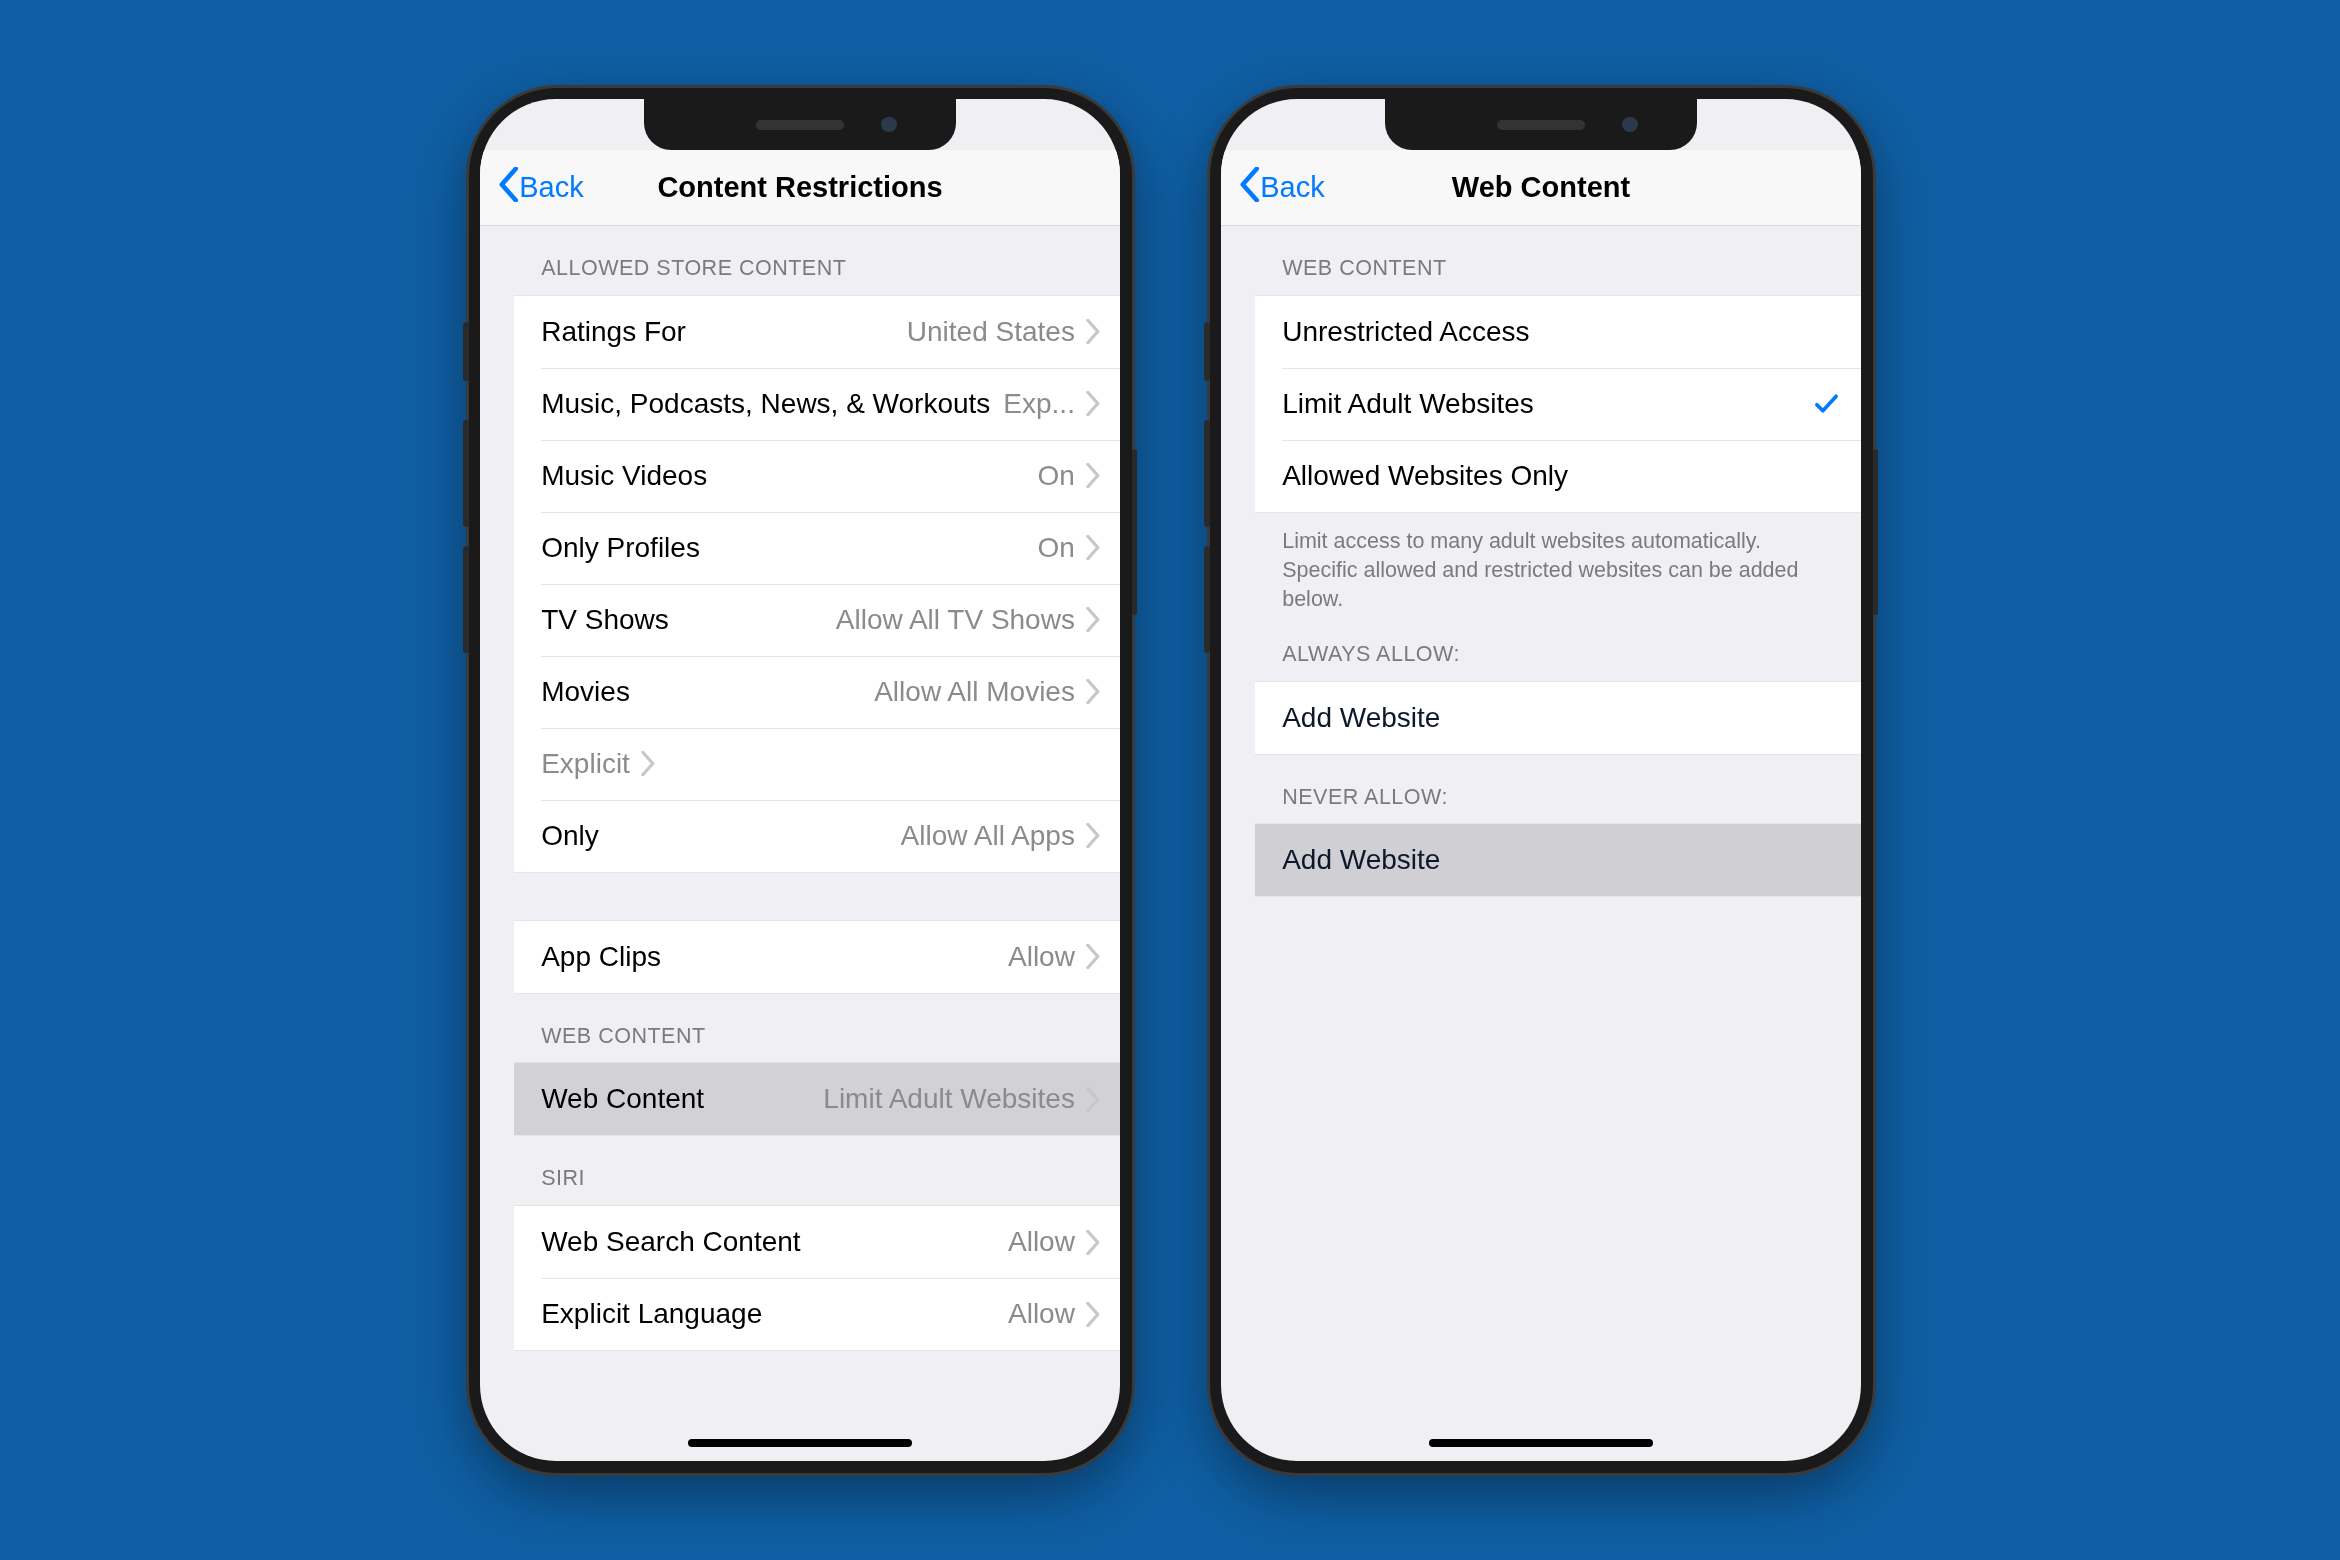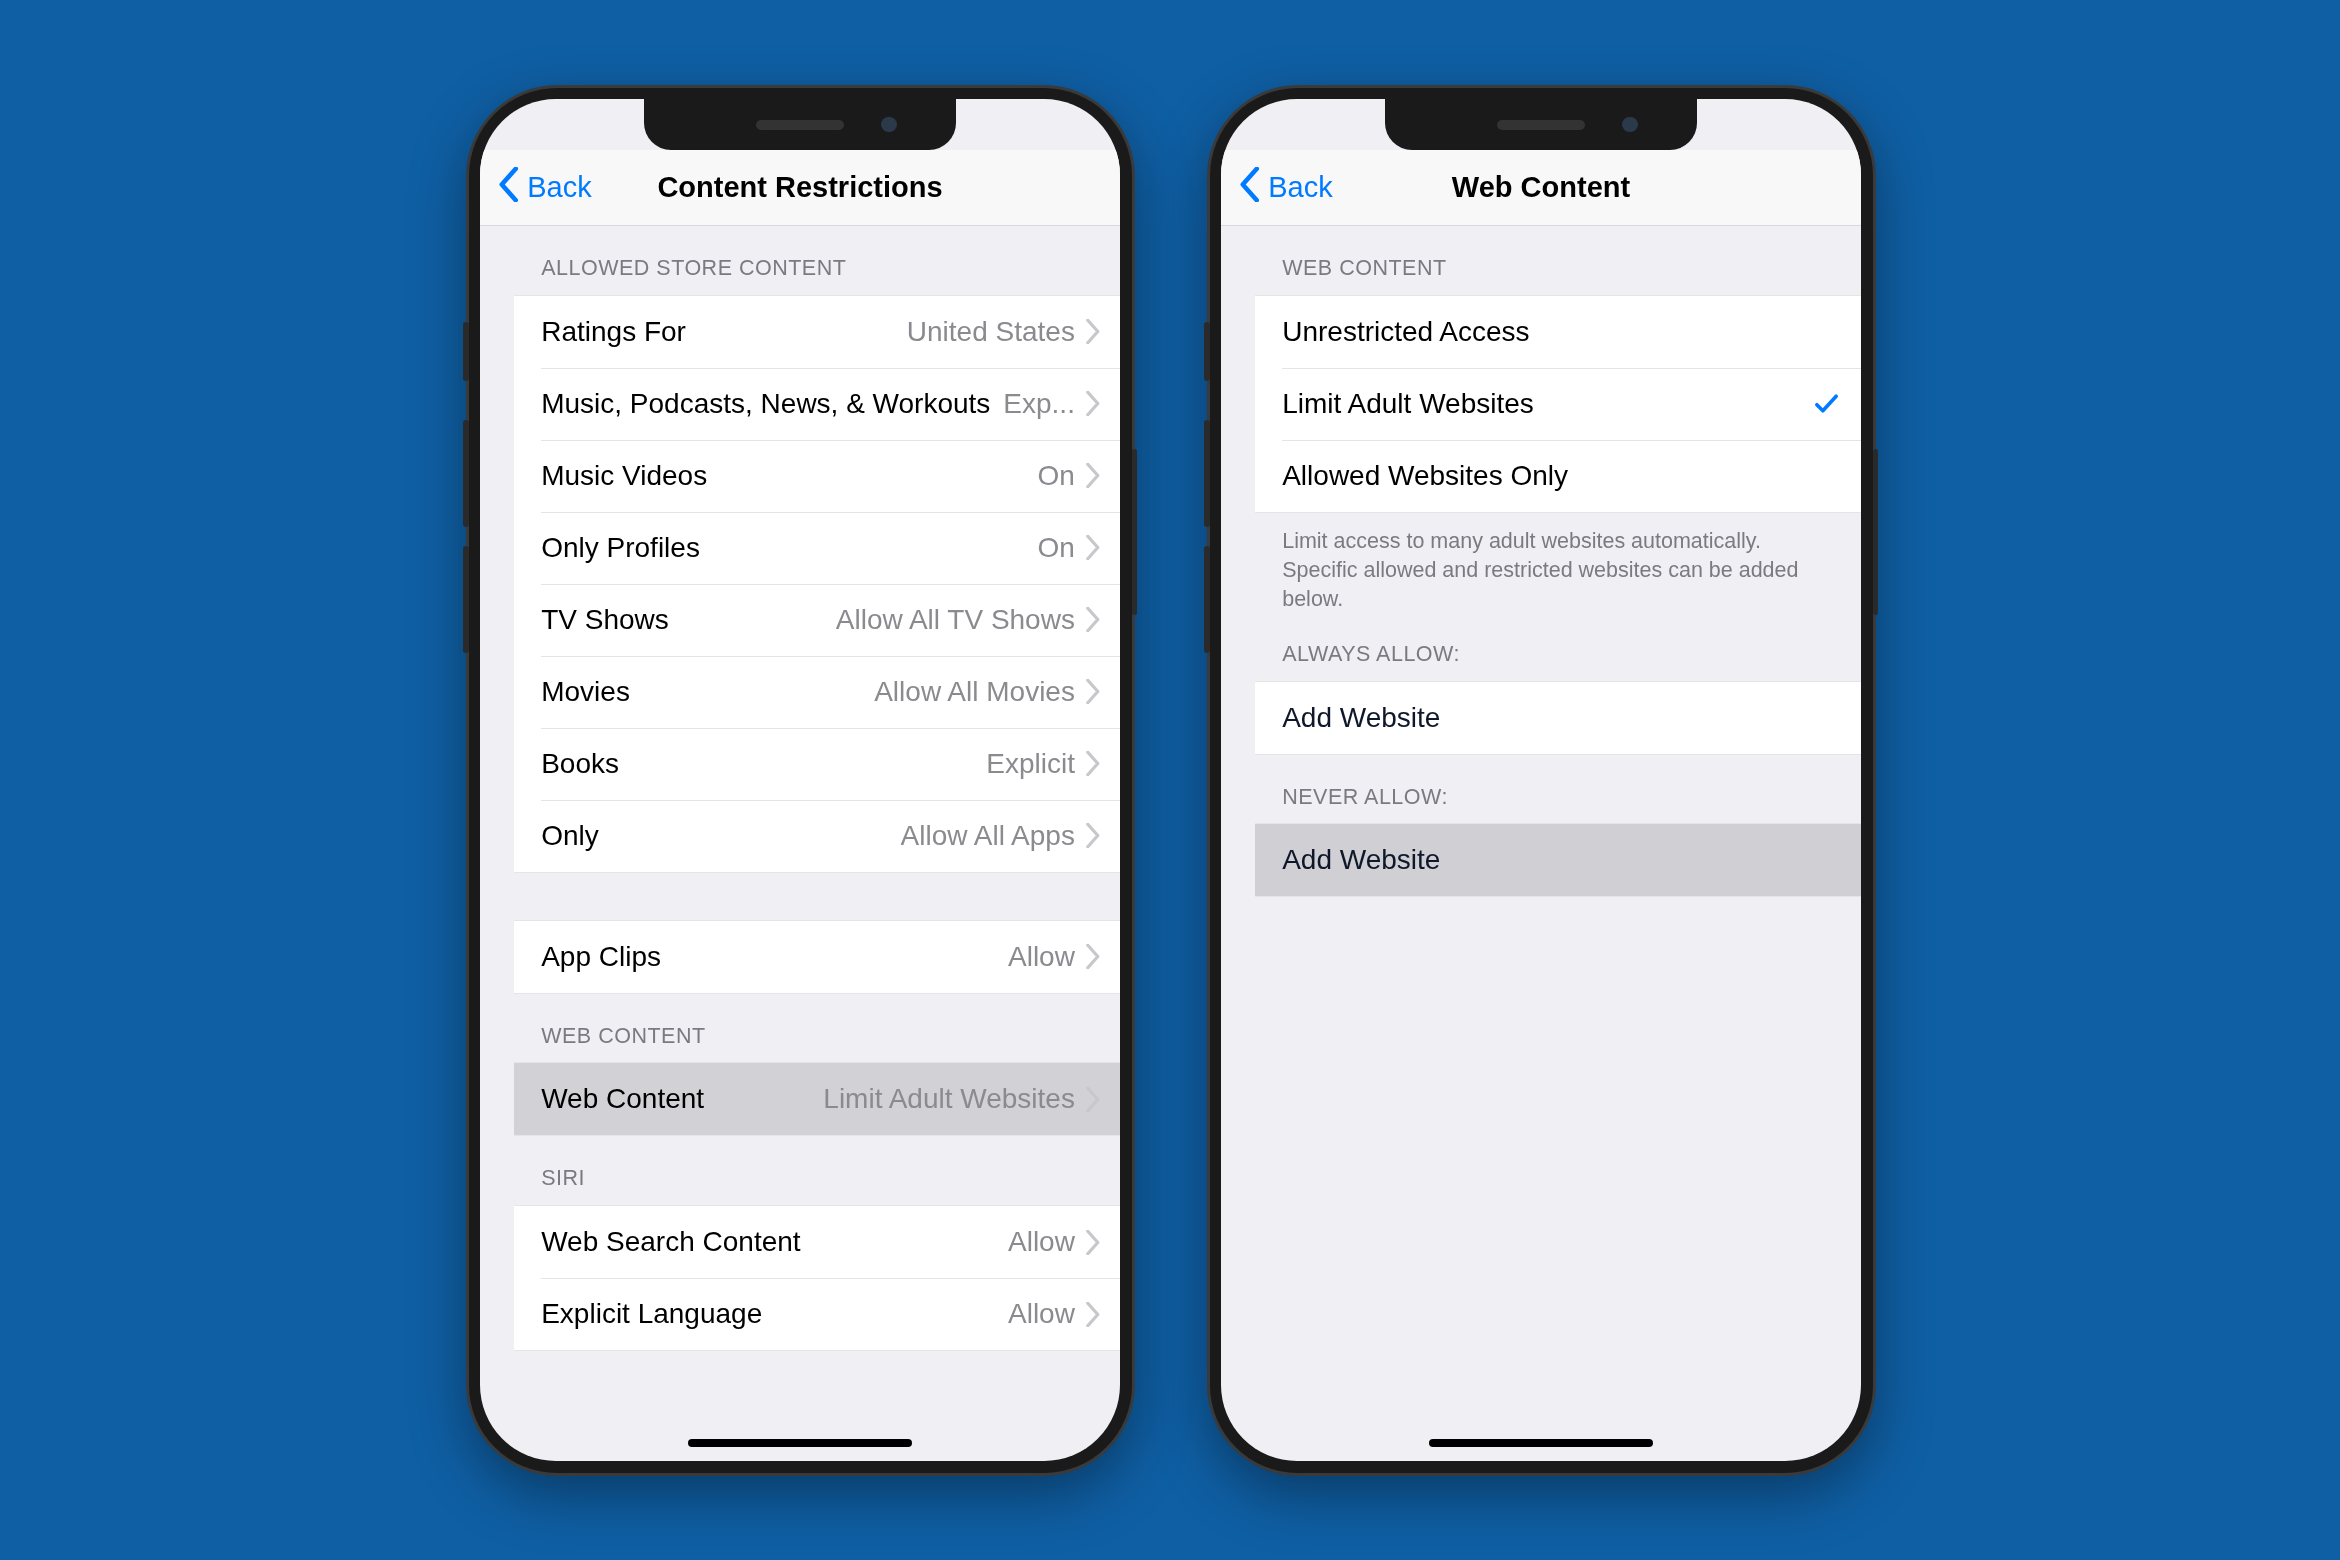--- a/index.html
+++ b/index.html
@@ -96,21 +96,21 @@
     display: flex;
     align-items: center;
     position: relative;
     padding: 0 17.6px;
   }
   .navbar .back {
     display: flex;
     align-items: center;
     color: #007aff;
     font-size: 29px;
-    gap: 8px;
+    gap: 0;
     z-index: 2;
   }
   .navbar .back svg { width: 21.5px; height: 35px; }
   .navbar .title {
     position: absolute;
     left: 0; right: 0;
     text-align: center;
     font-weight: 700;
     font-size: 29px;
     color: #000;
@@ -259,21 +259,20 @@
           <div class="row">
             <span class="label">Movies</span>
             <span class="value">Allow All Movies</span>
             <span class="chev">
                 <svg viewBox="0 0 12 20" fill="none" stroke="currentColor" stroke-width="2.6" stroke-linecap="round" stroke-linejoin="round">
                   <polyline points="2,1 10,10 2,19"></polyline>
                 </svg>
               </span>
           </div>
           <div class="row">
-            <span class="label">Books</span>
             <span class="value">Explicit</span>
             <span class="chev">
                 <svg viewBox="0 0 12 20" fill="none" stroke="currentColor" stroke-width="2.6" stroke-linecap="round" stroke-linejoin="round">
                   <polyline points="2,1 10,10 2,19"></polyline>
                 </svg>
               </span>
           </div>
           <div class="row">
             <span class="label">Only</span>
             <span class="value">Allow All Apps</span>

